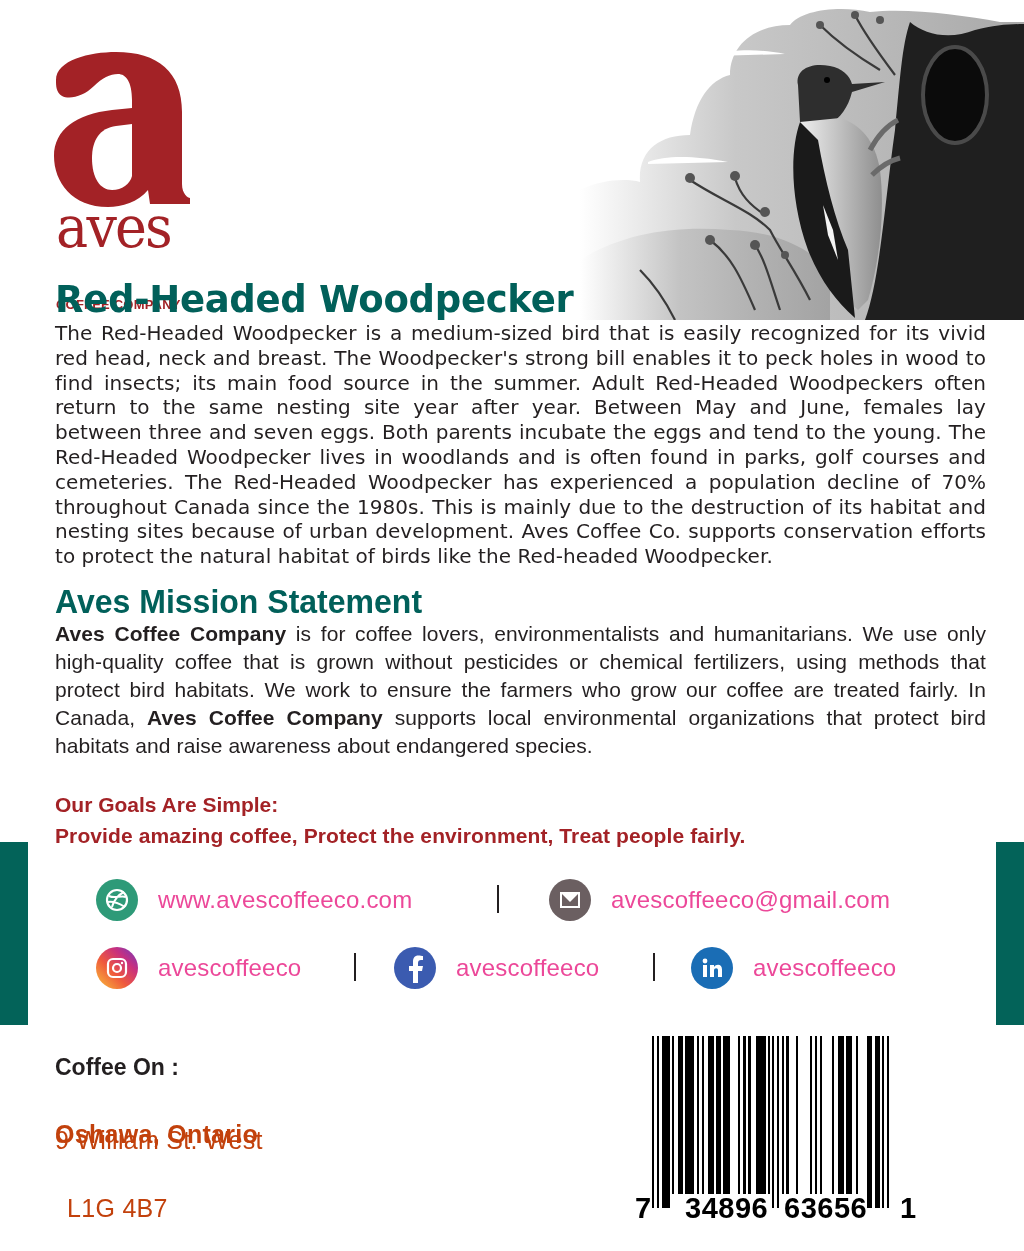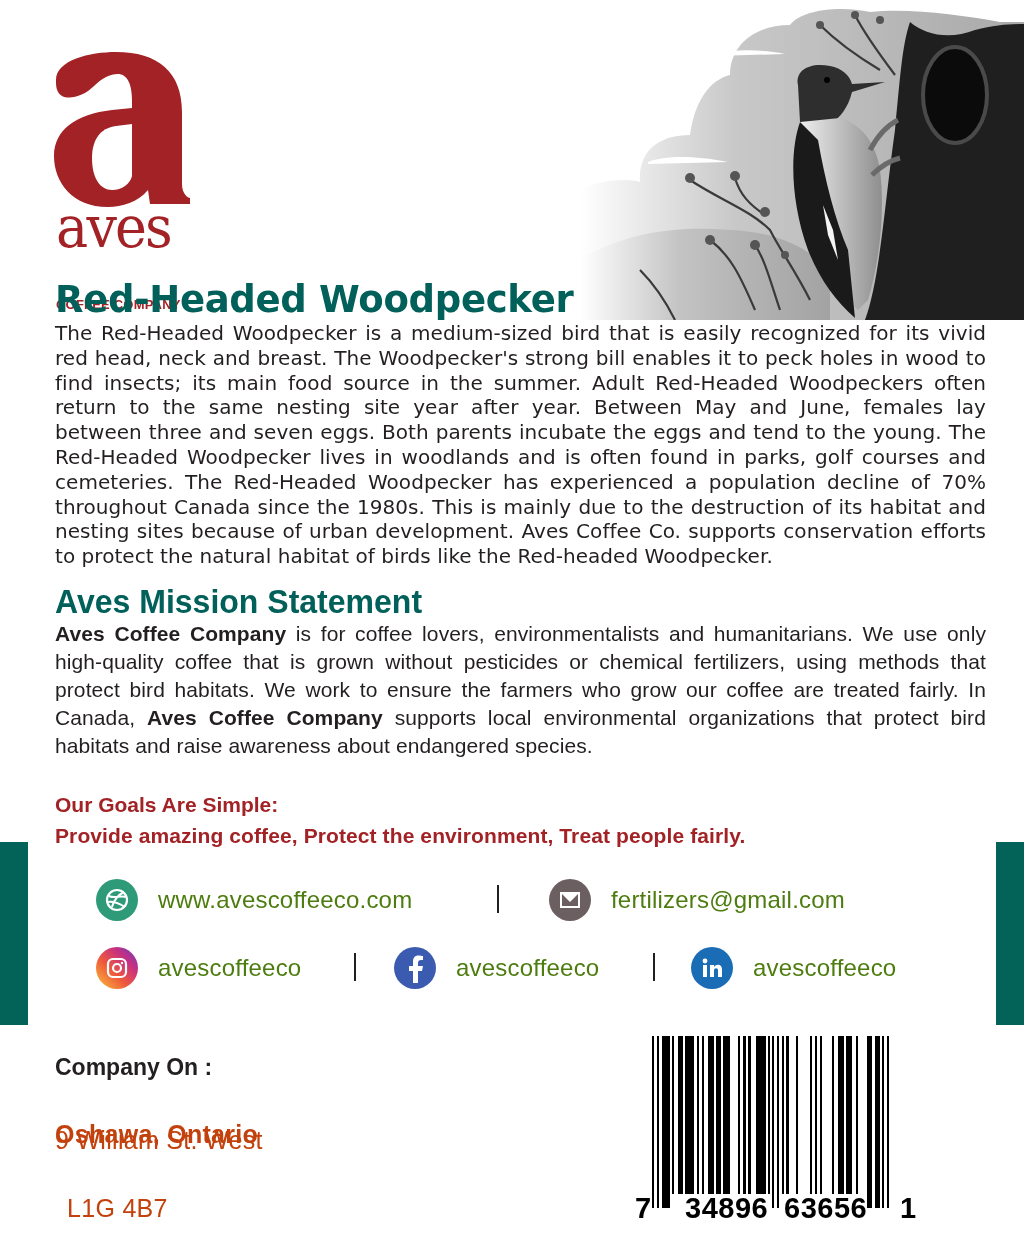--- a/index.html
+++ b/index.html
@@ -25,21 +25,21 @@
   .goals-title { position:absolute; left:55px; top:793px; font-family:"Liberation Sans", sans-serif; font-weight:bold; font-size:21px; color:#a32226; white-space:nowrap; }
   .goals-line { position:absolute; left:55px; top:824px; font-family:Liberation Sans, sans-serif; font-weight:bold; font-size:21px; color:#a32226; white-space:nowrap; letter-spacing:0.1px; }
 
   
   .sidebar-l { position:absolute; left:0; top:842px; width:28px; height:183px; background:#036359; }
   .sidebar-r { position:absolute; left:996px; top:842px; width:28px; height:183px; background:#036359; }
 
   
   .contact { position:absolute; display:flex; align-items:center; }
   .contact .ico { width:42px; height:42px; border-radius:50%; display:flex; align-items:center; justify-content:center; flex:none; }
-  .contact .txt { margin-left:20px; font-family:"Liberation Sans", sans-serif; font-size:24px; color:#4d7c0f; white-space:nowrap; letter-spacing:0.2px; }
+  .contact .txt { margin-left:20px; font-family:"Liberation Sans", sans-serif; font-size:24px; color:#ec4899; white-space:nowrap; letter-spacing:0.2px; }
   .sep { position:absolute; width:2px; height:28px; background:#231f20; }
 
   
   .roasted { position:absolute; left:55px; top:1054px; font-family:"Liberation Sans", sans-serif; font-weight:bold; font-size:23px; color:#231f20; white-space:nowrap; }
   .addr { position:absolute; left:55px; font-family:"Liberation Sans", sans-serif; font-size:25px; color:#c2410c; white-space:nowrap; letter-spacing:0.3px; }
 
   .barcode { position:absolute; left:630px; top:1036px; width:290px; height:190px; }
   .bc-digit { position:absolute; font-family:"Liberation Sans", sans-serif; font-weight:bold; font-size:29px; color:#000; top:1193px; line-height:30px; }
 </style>
 </head>
@@ -133,21 +133,21 @@
 </div>
 <div class="sep" style="left:497px; top:885px;"></div>
 <div class="contact" style="left:549px; top:879px;">
   <span class="ico" style="background:#6b5f61;">
     <svg width="22" height="18" viewBox="0 0 22 18">
         <rect x="1" y="1" width="20" height="16" fill="#fff"></rect>
         <path d="M3 3 L11 11 L19 3 L19 15 L3 15 Z" fill="#6b5f61"></path>
         <path d="M5 3 L11 9 L17 3 Z" fill="#fff"></path>
       </svg>
   </span>
-  <span class="txt">fertilizers@gmail.com</span>
+  <span class="txt">avescoffeeco@gmail.com</span>
 </div>
 
 <div class="contact" style="left:96px; top:947px;">
   <span class="ico" style="background:linear-gradient(45deg,#f9c33a 0%,#ef5a3c 40%,#c8307f 70%,#6a3bc2 100%);">
     <svg width="24" height="24" viewBox="0 0 24 24">
         <rect x="3" y="3" width="18" height="18" rx="5" fill="none" stroke="#fff" stroke-width="2.2"></rect>
         <circle cx="12" cy="12" r="4" fill="none" stroke="#fff" stroke-width="2.2"></circle>
         <circle cx="17" cy="7" r="1.2" fill="#fff"></circle>
       </svg>
   </span>
@@ -167,21 +167,21 @@
   <span class="ico" style="background:#1a6db5;">
     <svg width="22" height="22" viewBox="0 0 22 22">
         <rect x="2" y="8" width="4" height="12" fill="#fff"></rect>
         <circle cx="4" cy="4" r="2.4" fill="#fff"></circle>
         <path d="M9 8 L13 8 L13 10 C14 8.5, 15.5 7.7, 17 7.7 C19.5 7.7, 21 9.5, 21 12.5 L21 20 L17 20 L17 13.5 C17 12, 16.4 11.2, 15.2 11.2 C14 11.2, 13 12, 13 13.6 L13 20 L9 20 Z" fill="#fff"></path>
       </svg>
   </span>
   <span class="txt">avescoffeeco</span>
 </div>
 
-<div class="roasted">Company On :</div>
+<div class="roasted">Coffee On :</div>
 <div class="addr" style="top:1126px;">9 William St. West</div>
 <div class="addr" style="top:1120px;font-weight:bold;">Oshawa, Ontario</div>
 <div class="addr" style="top:1194px;margin-left:12px;">L1G 4B7</div>
 
 <svg class="barcode" viewBox="0 0 290 190">
   <g fill="#000">
 
     <rect x="22" y="0" width="2" height="172"></rect>
       <rect x="27" y="0" width="2" height="172"></rect>
     <rect x="32" y="0" width="8" height="172"></rect>

